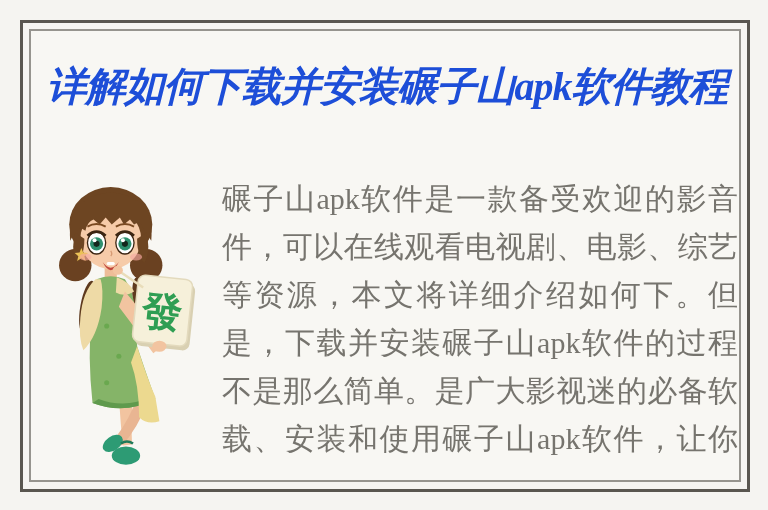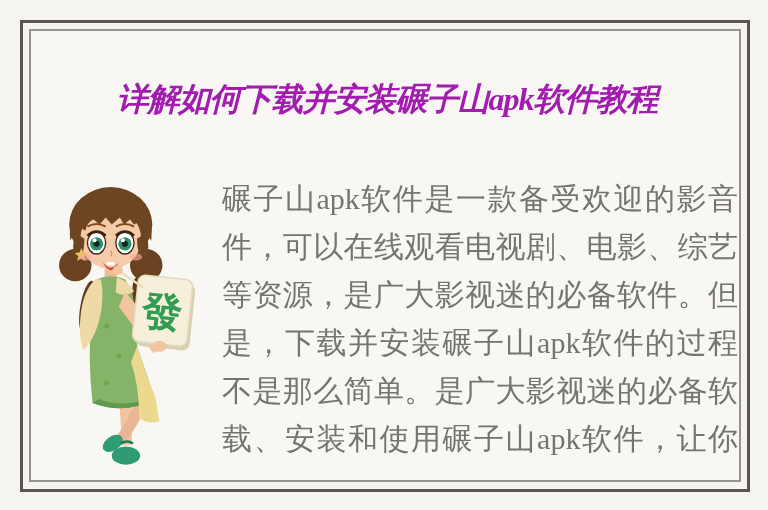--- a/index.html
+++ b/index.html
@@ -18,28 +18,28 @@
   }
   .frame-inner {
     position: absolute; left: 29px; top: 29px;
     width: 712px; height: 453px;
     border: 2px solid #96948e;
     box-sizing: border-box;
     background: #f8f7f3;
   }
   .title {
     position: absolute; left: 40px; right: 34px; top: 56px;
-    margin: 16px;
+    margin: 4px;
     text-align: center;
-    font-size: 32px;
+    font-size: 40px;
     line-height: 54px;
     font-weight: 700;
     font-style: italic;
     letter-spacing: -1px;
-    color: #a21caf;
+    color: #1d4ed8;
     white-space: nowrap;
   }
   .figure {
     position: absolute; left: 54px; top: 184px;
     width: 152px; height: 294px;
   }
   .figure svg { width: 100%; height: 100%; display: block; }
   .article {
     position: absolute; left: 222px; top: 175px; width: 516px;
     color: #76746e;
@@ -139,19 +139,19 @@
       <rect x="52" y="77" width="8" height="3" rx="1.5" fill="#ffffff"></rect>
 
       <path d="M63 85 L88 102" stroke="#e9ddba" stroke-width="2.5"></path>
       <ellipse cx="63" cy="85" rx="5" ry="4.5" fill="#f2c4a0"></ellipse>
     </svg>
   </div>
 
   <div class="article">
     <div class="line">碾子山apk软件是一款备受欢迎的影音软</div>
     <div class="line">件，可以在线观看电视剧、电影、综艺</div>
-    <div class="line">等资源，是广大影视迷的必备软件。但</div>
+    <div class="line">等资源，本文将详细介绍如何下。但</div>
     <div class="line">是，下载并安装碾子山apk软件的过程并</div>
     <div class="line">不是那么简单。是广大影视迷的必备软件</div>
     <div class="line">载、安装和使用碾子山apk软件，让你轻</div>
   </div>
 
 </div>
 
 </body></html>

